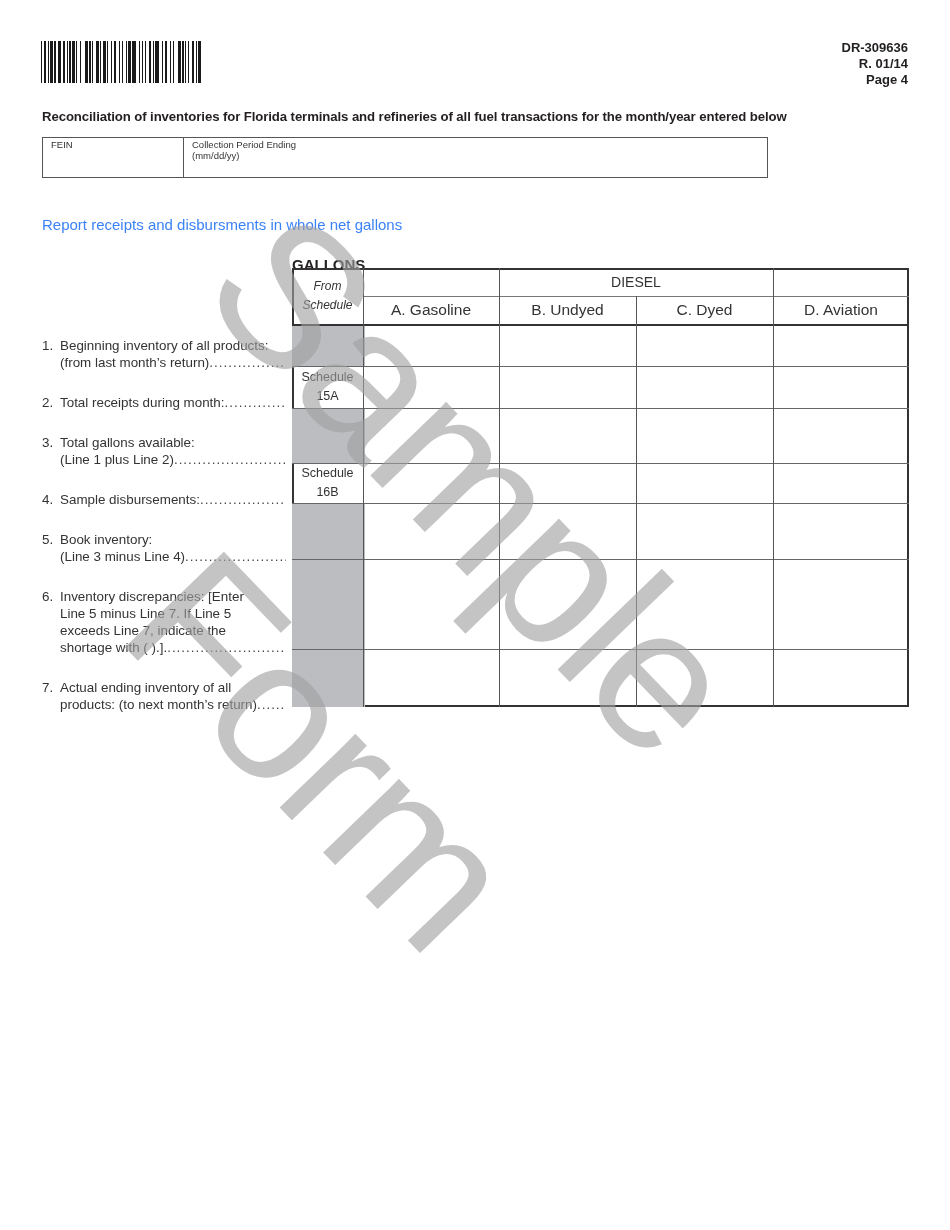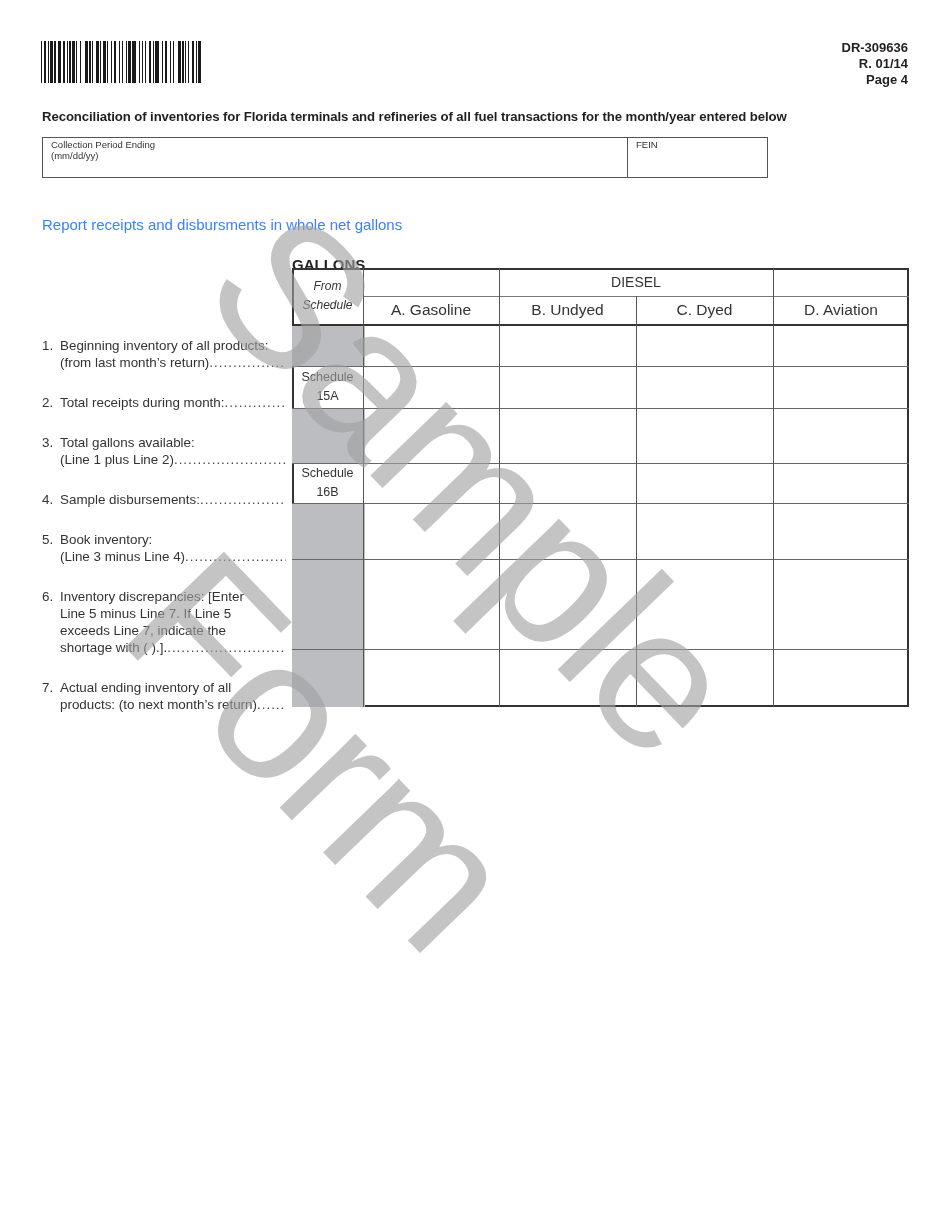--- a/index.html
+++ b/index.html
@@ -136,26 +136,26 @@
 
 <div class="abs form-id">
   <div>DR-309636</div>
   <div>R. 01/14</div>
   <div>Page 4</div>
 </div>
 
 <div class="abs title">Reconciliation of inventories for Florida terminals and refineries of all fuel transactions for the month/year entered below</div>
 
 <div class="abs hdr-box">
+  <div class="hdr-cell" style="width:140px">
+    <span>FEIN</span>
+  </div>
   <div class="hdr-cell" style="flex:1">
     <div>Collection Period Ending</div>
     <div>(mm/dd/yy)</div>
-  </div>
-  <div class="hdr-cell" style="width:140px">
-    <span>FEIN</span>
   </div>
 </div>
 
 <div class="abs instr">Report receipts and disbursments in whole net gallons</div>
 <div class="abs gallons">GALLONS</div>
 
 <div id="labels">
     <div class="abs line-label" style="top: 337px;">
       <span class="num">1.</span>
       <span class="txt">

